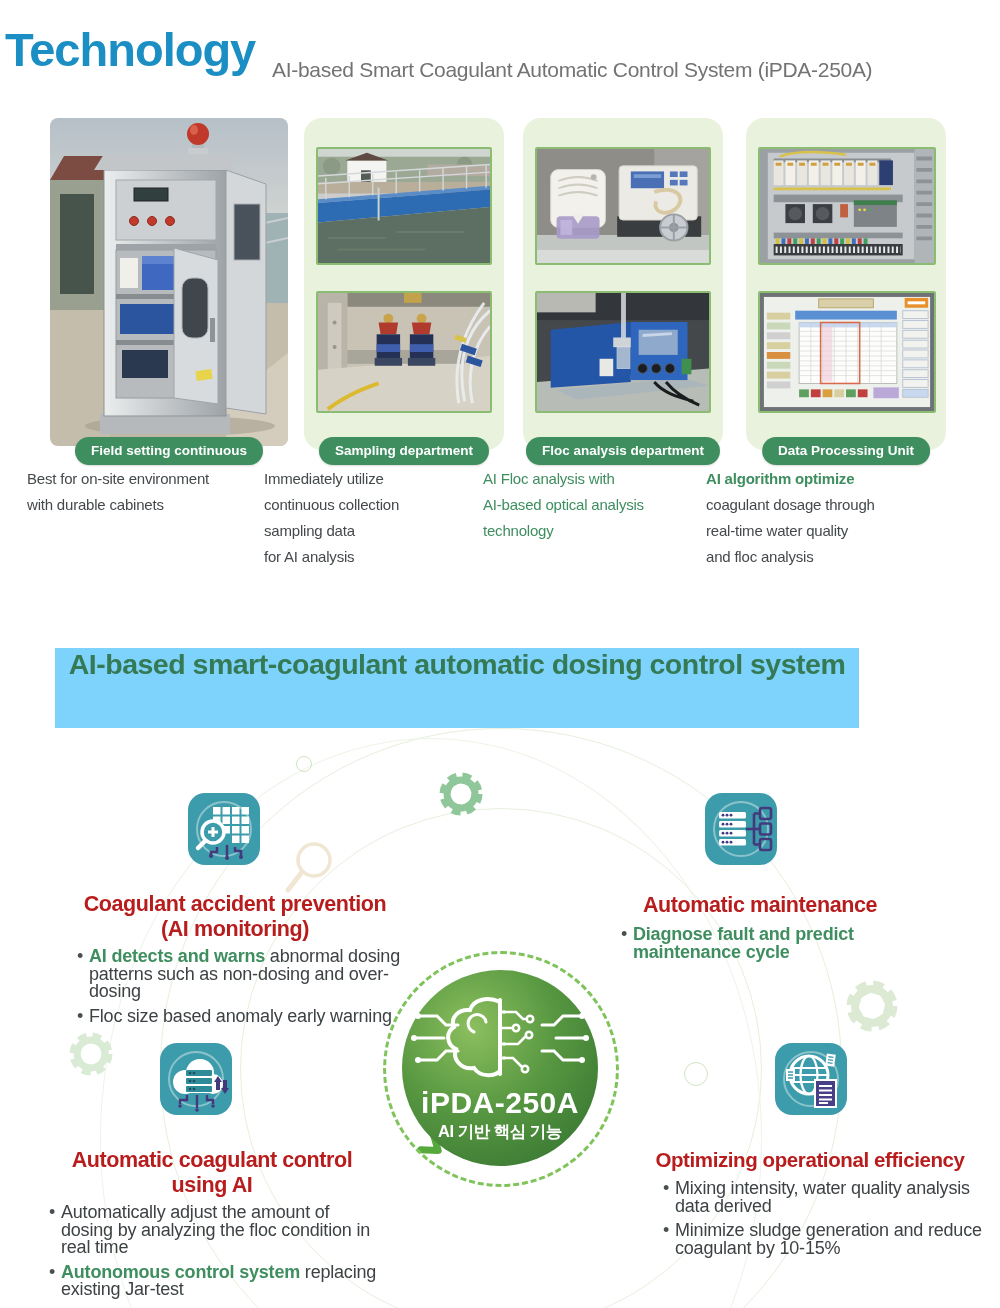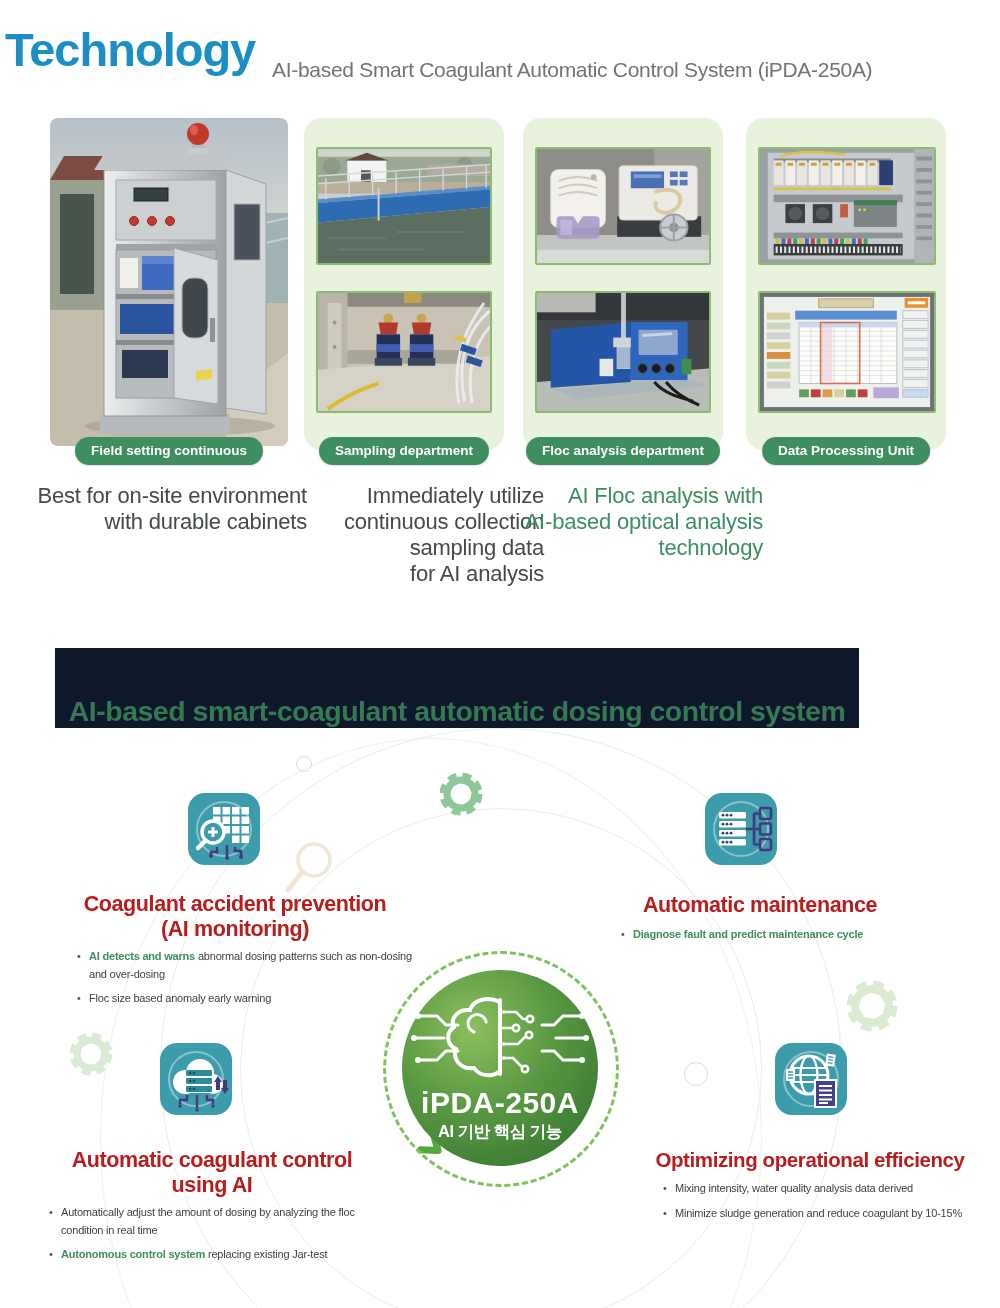--- a/index.html
+++ b/index.html
@@ -9,44 +9,44 @@
   .t{position:absolute;left:5px;top:22px;font-size:47px;font-weight:700;color:#1b8fc4;letter-spacing:-1px}
   .s{position:absolute;left:272px;top:58px;font-size:21px;color:#737373;letter-spacing:-0.3px}
   
   .card{position:absolute;top:118px;height:332px;border-radius:18px;background:#e9f2dc}
   .photo{position:absolute;border:2px solid #8cbb72;overflow:hidden;background:#ccc;border-radius:2px}
   .photo svg,.pmain svg,.ficon svg{display:block;width:100%;height:100%}
   .pmain{position:absolute;left:50px;top:118px;width:238px;height:328px;border-radius:8px;overflow:hidden}
   .badge{position:absolute;top:437px;height:28px;line-height:28px;padding:0 16px;border-radius:14px;
          background:#3e8e5f;color:#fff;font-size:13.5px;font-weight:700;transform:translateX(-50%);
          white-space:nowrap;z-index:3;box-shadow:0 1px 2px rgba(0,0,0,.15)}
-  .desc{position:absolute;top:483px;transform:translateX(-50%);width:280px;text-align:right;
-        font-size:22px;line-height:26px;color:#44494c;white-space:pre-line;letter-spacing:-0.2px}
+  .desc{position:absolute;top:466px;transform:translateX(-50%);width:280px;text-align:left;
+        font-size:15px;line-height:26px;color:#44494c;white-space:pre-line;letter-spacing:-0.2px}
   .desc.green{color:#3e8e5f}
   .g{color:#3e8e5f;font-weight:700}
   
-  .banner{position:absolute;left:55px;top:648px;width:804px;height:80px;background:#0f172a;
-          display:flex;align-items:flex-end;justify-content:center}
+  .banner{position:absolute;left:55px;top:648px;width:804px;height:80px;background:#7dd3fc;
+          display:flex;align-items:flex-start;justify-content:center}
   .banner span{font-size:28.5px;font-weight:700;color:#357a55;letter-spacing:-0.5px}
   
   .ring{position:absolute;border-radius:50%;border:1.5px solid #e6f0dd}
   
   .dashring{position:absolute;left:383px;top:951px;width:230px;height:230px;border:3px dashed #7fc35b;border-radius:50%}
   .cbadge{position:absolute;left:402px;top:970px;width:196px;height:196px;border-radius:50%;
           background:radial-gradient(circle at 36% 30%,#8cbf5e 0%,#579741 45%,#2f6e2e 100%)}
   .cbrain{position:absolute;left:410px;top:992px;width:180px;height:92px}
   .cmodel{position:absolute;left:402px;top:1086px;width:196px;text-align:center;font-size:30px;
           font-weight:700;color:#fff;letter-spacing:0.5px}
   .ccap{position:absolute;left:402px;top:1121px;width:196px;text-align:center;font-size:16.5px;
         font-weight:700;color:#fff;letter-spacing:-0.5px}
   
   .ficon{position:absolute;width:74px;height:74px}
   .ftitle{position:absolute;text-align:center;font-weight:700;color:#b91c1c;font-size:21.5px;
           line-height:25px;white-space:pre-line;letter-spacing:-0.4px}
-  .fbul{position:absolute;font-size:11px;line-height:17.5px;color:#3d4245;letter-spacing:-0.2px}
+  .fbul{position:absolute;font-size:18px;line-height:17.5px;color:#3d4245;letter-spacing:-0.2px}
   .fbul ul{margin:0;padding:0;list-style:none}
   .fbul li{position:relative;padding-left:13px;margin-bottom:7px}
   .fbul li::before{content:"\2022";position:absolute;left:1px;top:0;color:#4a4f52}
 </style>
 </head>
 <body>
 
 <div class="page">
 
   <div class="t">Technology</div>
@@ -357,20 +357,24 @@
 
   <div class="desc" style="left:167px">Best for on-site environment
 with durable cabinets</div>
   <div class="desc" style="left:404px">Immediately utilize
 continuous collection
 sampling data
 for AI analysis</div>
   <div class="desc green" style="left:623px">AI Floc analysis with
 AI-based optical analysis
 technology</div>
+  <div class="desc" style="left:846px"><span class="g">AI algorithm optimize</span>
+<span>coagulant dosage through
+real-time water quality
+and floc analysis</span></div>
 
   <div class="banner">
     <span>AI-based smart-coagulant automatic dosing control system</span>
   </div>
 
   <div class="ring" style="left:160px;top:728px;width:680px;height:680px"></div>
   <div class="ring" style="left:240px;top:808px;width:520px;height:520px"></div>
   <div class="ring" style="left:100px;top:738px;width:660px;height:800px;border-color:#edf4e6"></div>
   <div class="ring" style="left:684px;top:1062px;width:22px;height:22px;border-color:#cfe3c2"></div>
   <div class="ring" style="left:296px;top:756px;width:14px;height:14px;border-color:#cfe3c2"></div>

